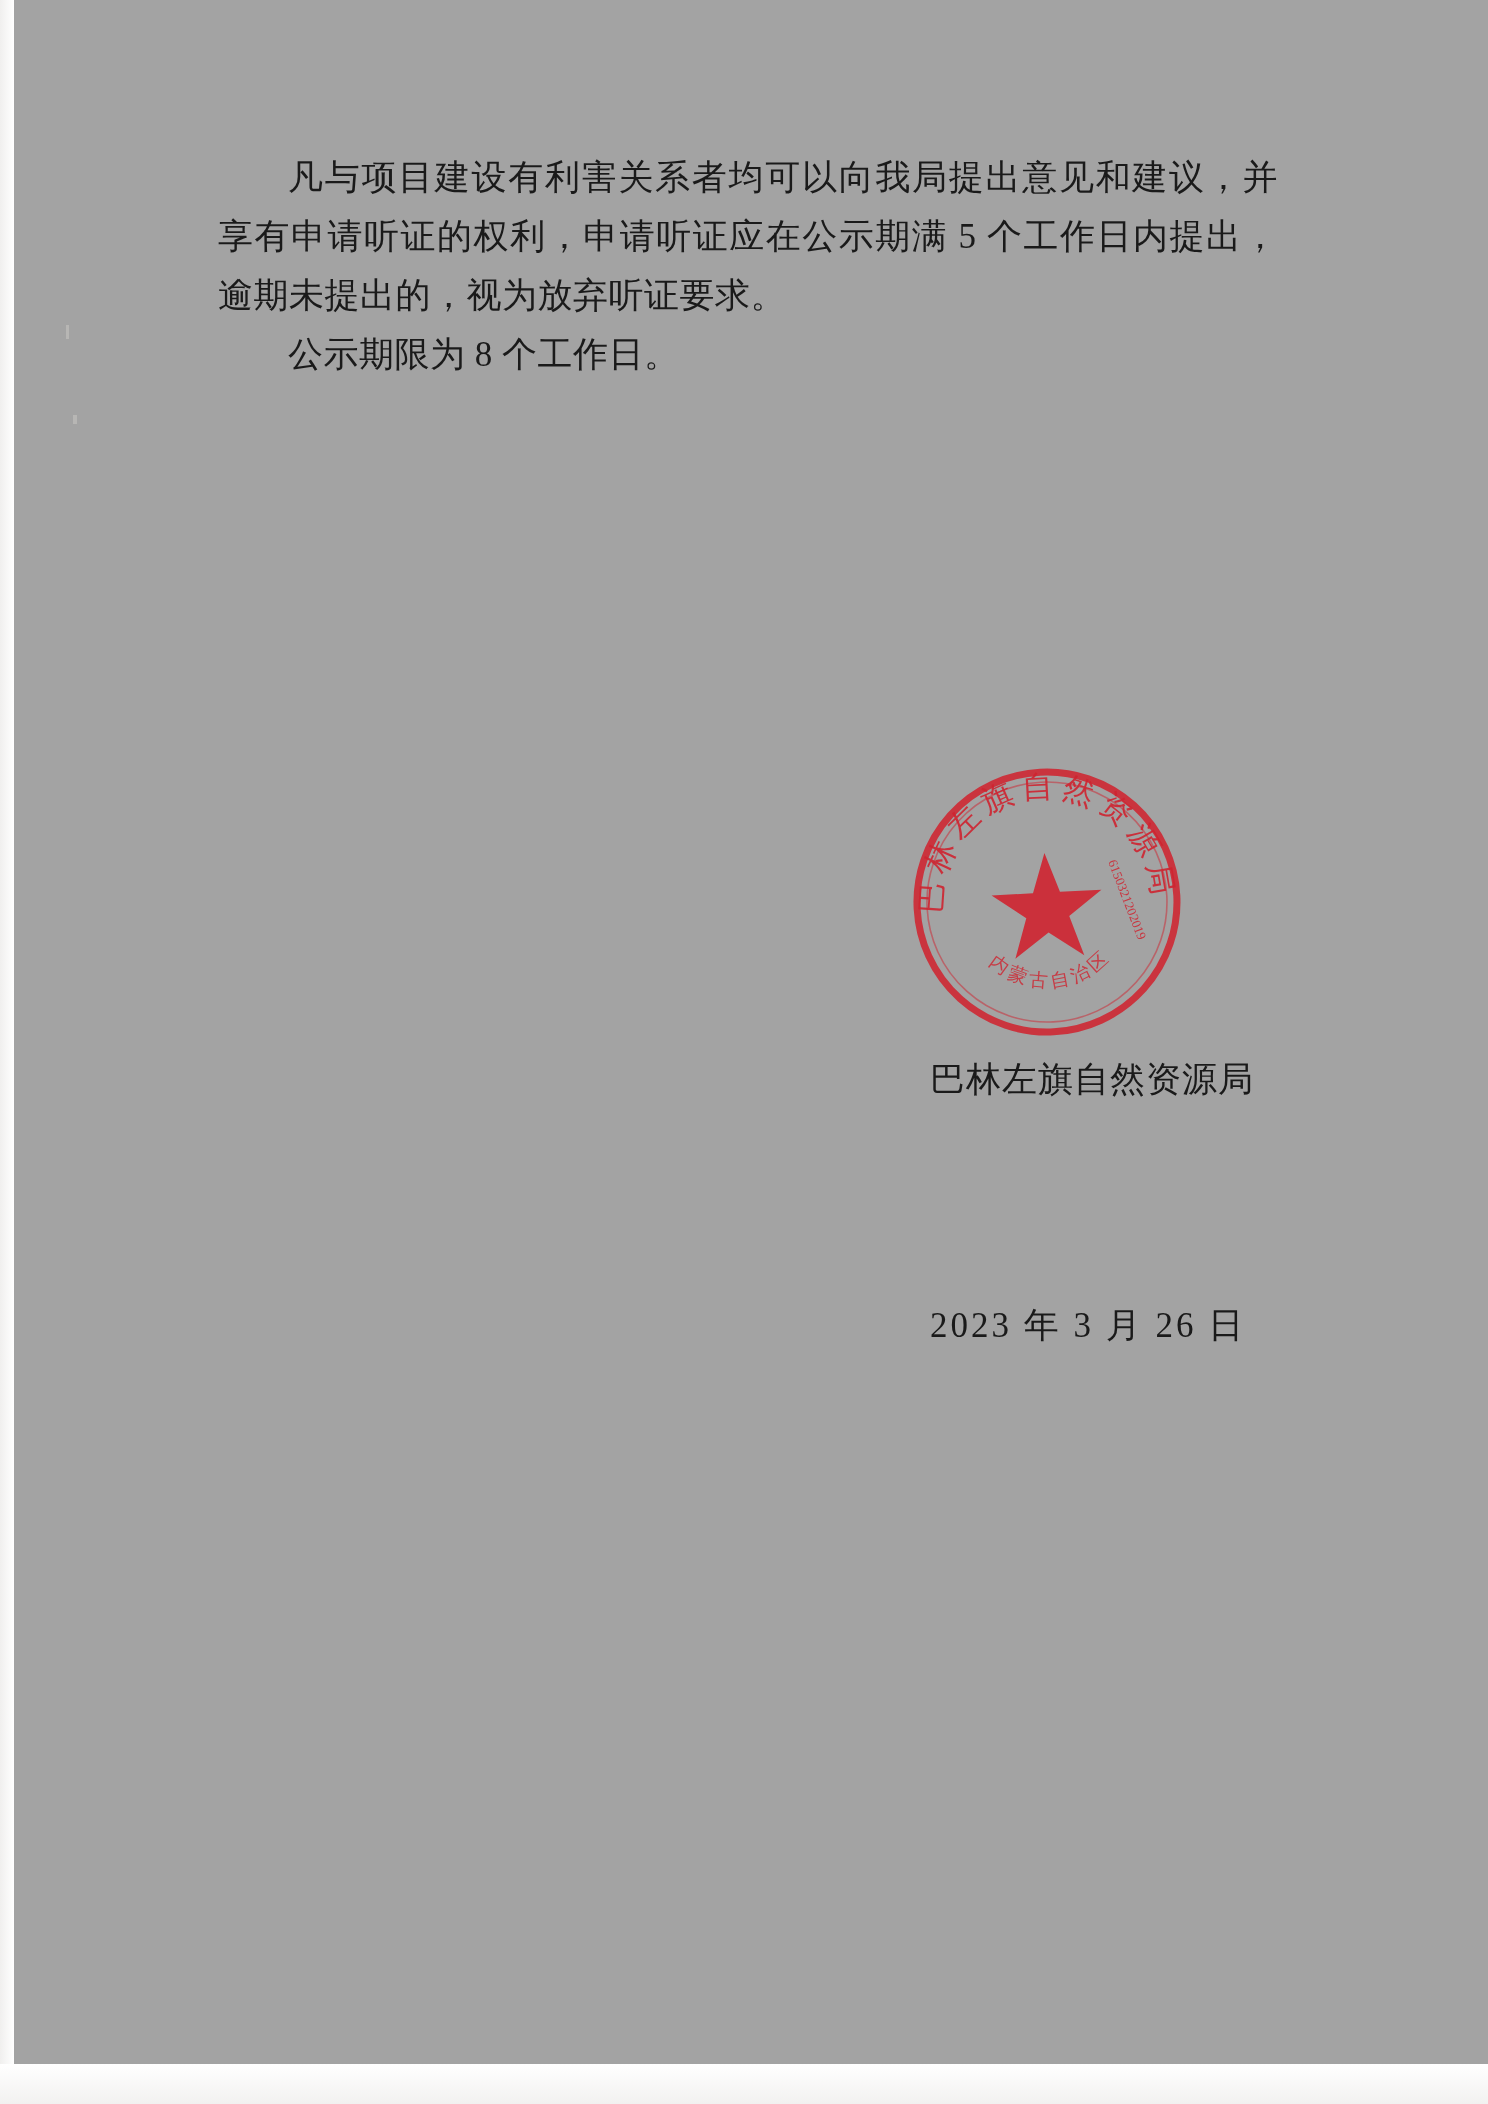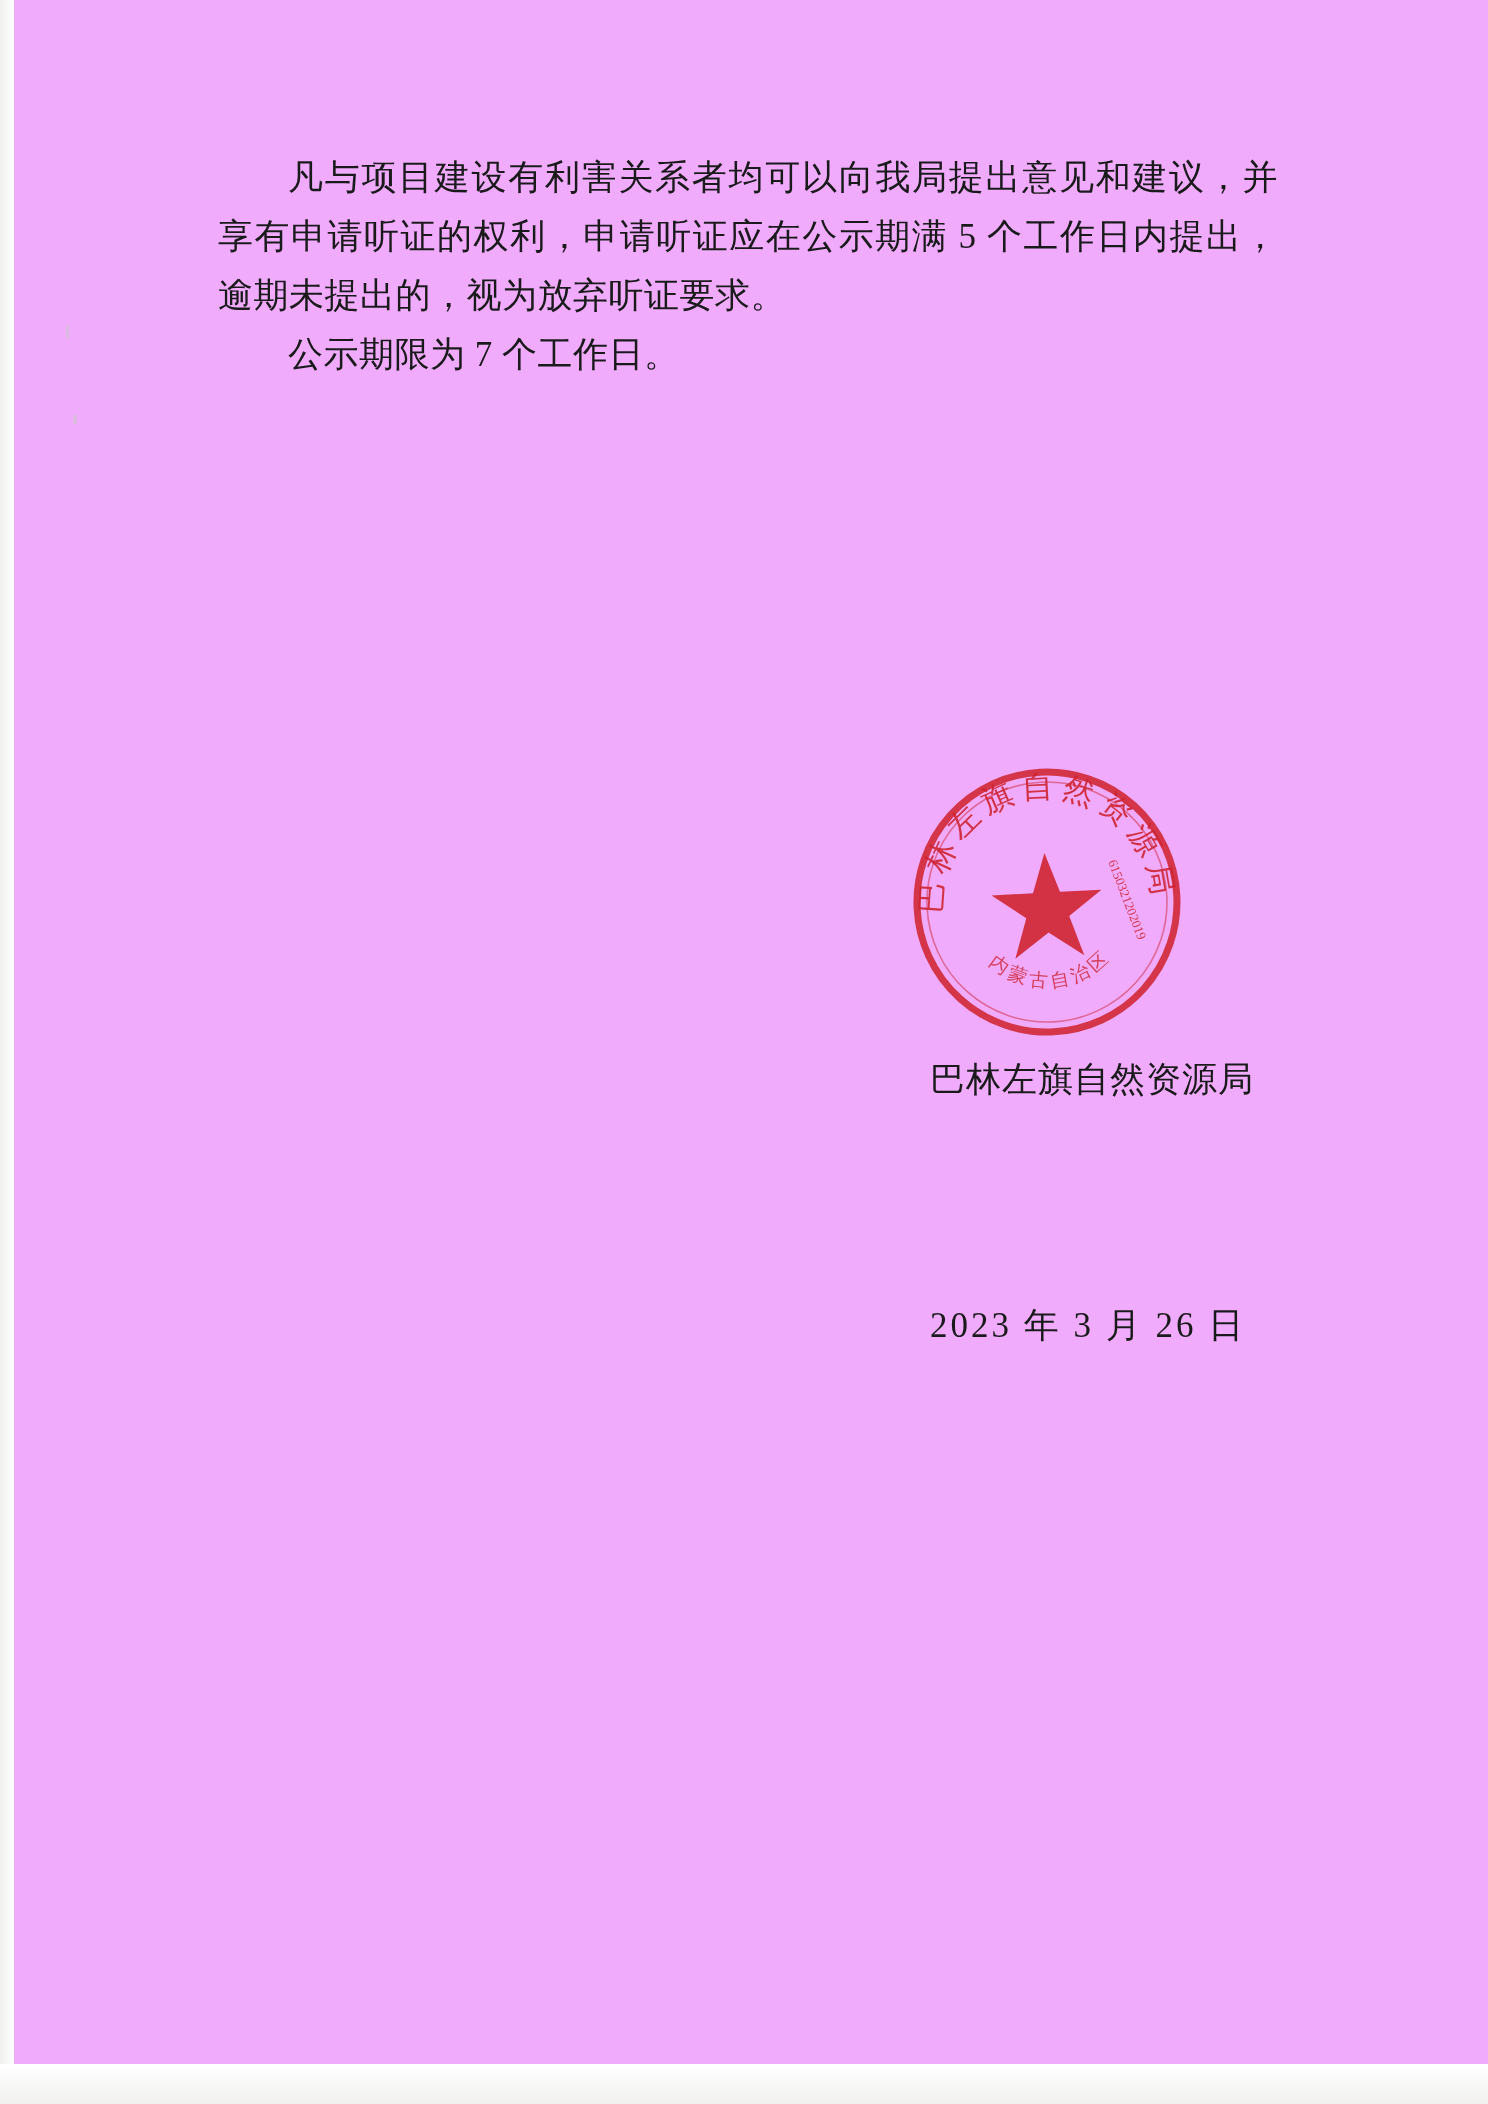--- a/index.html
+++ b/index.html
@@ -4,21 +4,21 @@
 <style>
   html, body {
     margin: 0;
     padding: 0;
     background: #ffffff;
   }
   .page {
     position: relative;
     width: 1488px;
     height: 2104px;
-    background: #f0abfc;
+    background: #a3a3a3;
     overflow: hidden;
     font-family: "Liberation Serif", serif;
     color: #1a1a1a;
   }
   
   .scan-edge-left {
     position: absolute;
     left: 0; top: 0;
     width: 14px; height: 2104px;
     background: linear-gradient(to right, #f0efee, #ffffff);
@@ -100,21 +100,21 @@
 
 <div class="page">
 
   <div class="scan-edge-left"></div>
   <div class="scan-edge-bottom"></div>
   <div class="speck" style="left:66px;top:325px;width:3px;height:14px;"></div>
   <div class="speck" style="left:73px;top:415px;width:4px;height:9px;"></div>
 
   <div class="body-text">
     <p class="para indent">凡与项目建设有利害关系者均可以向我局提出意见和建议，并享有申请听证的权利，申请听证应在公示期满 5 个工作日内提出，逾期未提出的，视为放弃听证要求。</p>
-    <p class="para indent">公示期限为 7 个工作日。</p>
+    <p class="para indent">公示期限为 8 个工作日。</p>
   </div>
 
   <div class="seal">
     <svg width="275" height="275" viewBox="0 0 275 275" xmlns="http://www.w3.org/2000/svg">
       <circle cx="137" cy="137" r="130" fill="none" stroke="#cf2430" stroke-width="7" opacity="0.88"></circle>
       <circle cx="137" cy="137" r="120" fill="none" stroke="#cf2430" stroke-width="1.6" opacity="0.5"></circle>
 
       <path d="M137 88 L150.5 127.5 L192 127.5 L158.5 152 L171.5 192 L137 167.5 L102.5 192 L115.5 152 L82 127.5 L123.5 127.5 Z" fill="#cf2430" opacity="0.9"></path>
 
       <defs>

